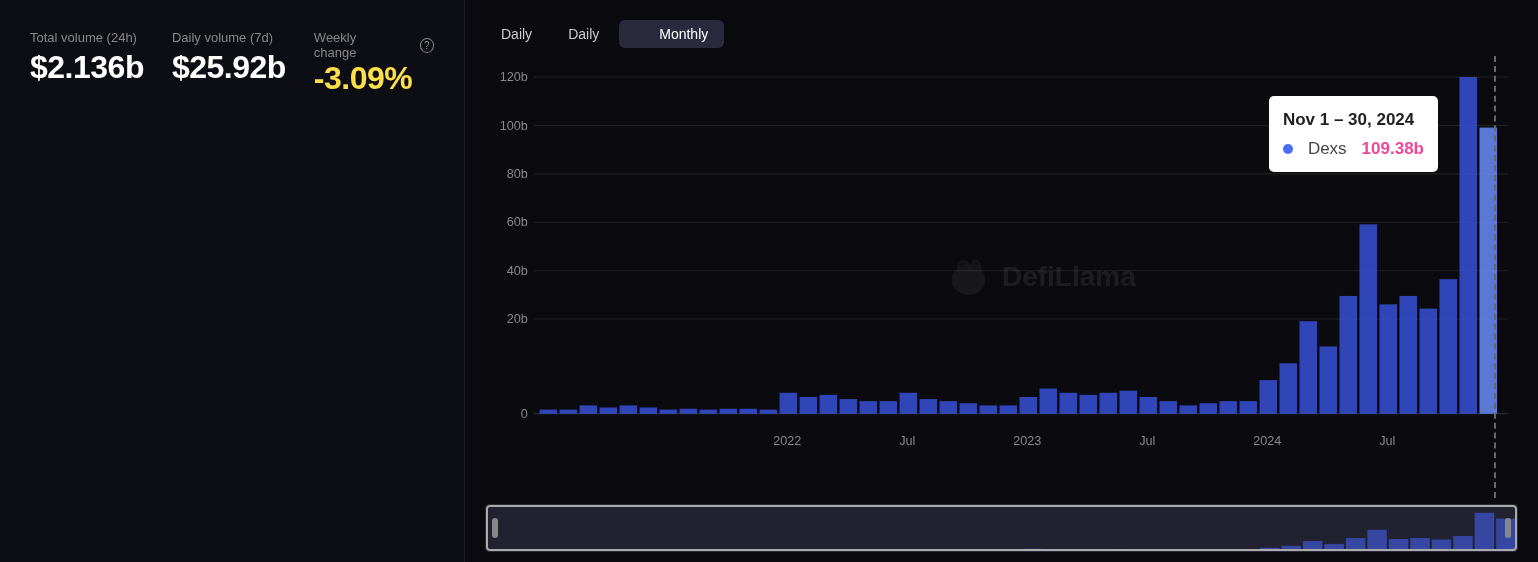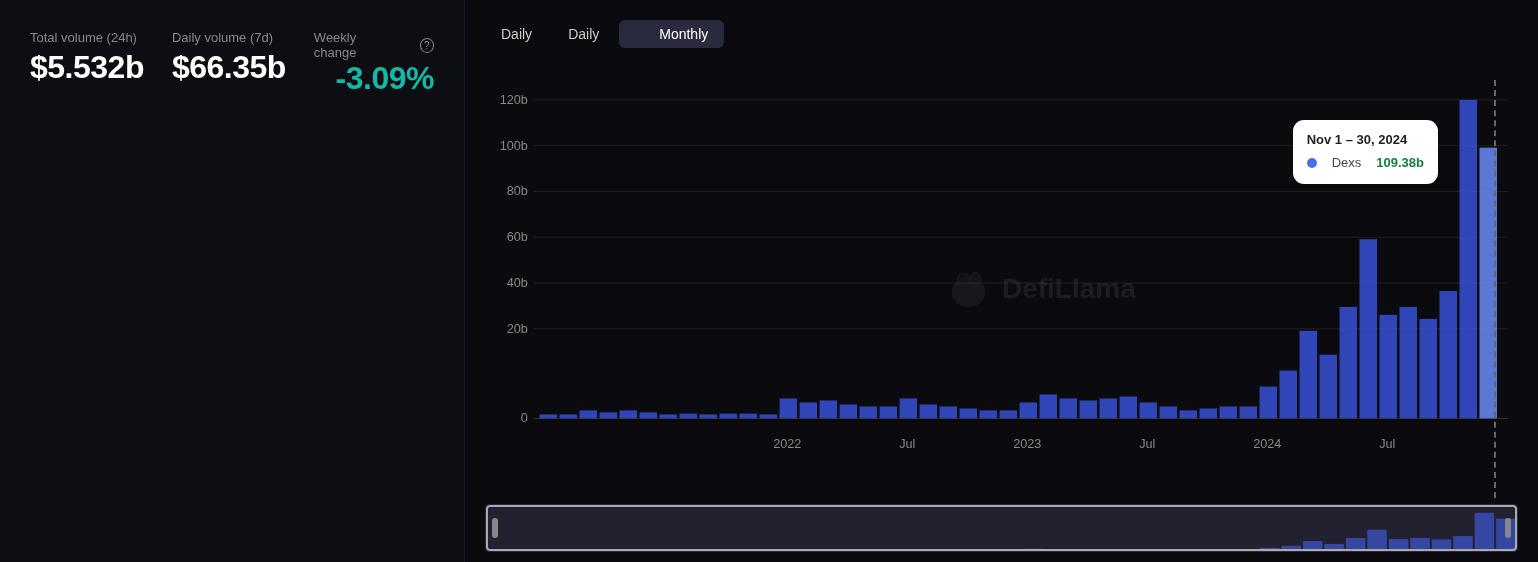--- a/index.html
+++ b/index.html
@@ -28,22 +28,21 @@
       color: #888;
       margin-bottom: 4px;
     }
     .stat-value {
       font-size: 32px;
       font-weight: 700;
       color: #fff;
       letter-spacing: -0.5px;
     }
     .stat-value.negative {
-      color: #14b8a6;
-      text-align: right;
+      color: #fde047;
     }
     .weekly-label {
       display: flex;
       align-items: center;
       gap: 21px;
       font-size: 13px;
       color: #888;
     }
     .help-icon {
       width: 15px;
@@ -61,21 +60,21 @@
       flex: 1;
       background: #0a0a0f;
       padding: 20px 20px 10px 20px;
       display: flex;
       flex-direction: column;
       position: relative;
     }
     .tab-bar {
       display: flex;
       gap: 4px;
-      margin-bottom: 32px;
+      margin-bottom: 8px;
     }
     .tab-btn {
       padding: 6px 16px;
       border-radius: 6px;
       border: none;
       cursor: pointer;
       font-size: 14px;
       font-weight: 500;
       background: transparent;
       color: #ccc;
@@ -121,44 +120,44 @@
       font-size: 28px;
       font-weight: 600;
       color: #888;
     }
     .tooltip-box {
       position: absolute;
       right: 80px;
       top: 40px;
       background: #fff;
       color: #000;
-      border-radius: 11px;
+      border-radius: 5px;
       padding: 10px 14px;
-      font-size: 13px;
+      font-size: 17px;
       line-height: 1.6;
       pointer-events: none;
     }
     .tooltip-date {
       font-weight: 600;
       color: #222;
       margin-bottom: 2px;
     }
     .tooltip-row {
       display: flex;
       align-items: center;
       gap: 15px;
     }
     .tooltip-dot {
       width: 10px;
       height: 10px;
       border-radius: 50%;
       background: #4a6cf7;
     }
     .tooltip-label { color: #444; }
-    .tooltip-value { font-weight: 600; color: #15803d; }
+    .tooltip-value { font-weight: 600; color: #ec4899; }
     .scrollbar-track {
       height: 48px;
       background: #1a1a2a;
       border: 1px solid #2a2a3a;
       border-radius: 4px;
       margin-top: 6px;
       position: relative;
       overflow: hidden;
     }
     .scrollbar-mini-chart {
@@ -197,25 +196,25 @@
       border-right: 2px dashed #666;
       pointer-events: none;
     }
   </style>
 </head>
 <body>
 
 <div class="left-panel">
   <div class="stat-block">
     <div class="stat-label">Total volume (24h)</div>
-    <div class="stat-value">$5.532b</div>
+    <div class="stat-value">$2.136b</div>
   </div>
   <div class="stat-block">
     <div class="stat-label">Daily volume (7d)</div>
-    <div class="stat-value">$66.35b</div>
+    <div class="stat-value">$25.92b</div>
   </div>
   <div class="stat-block">
     <div class="weekly-label">
       <span>Weekly change</span>
       <span class="help-icon">?</span>
     </div>
     <div class="stat-value negative">-3.09%</div>
   </div>
 </div>
 

